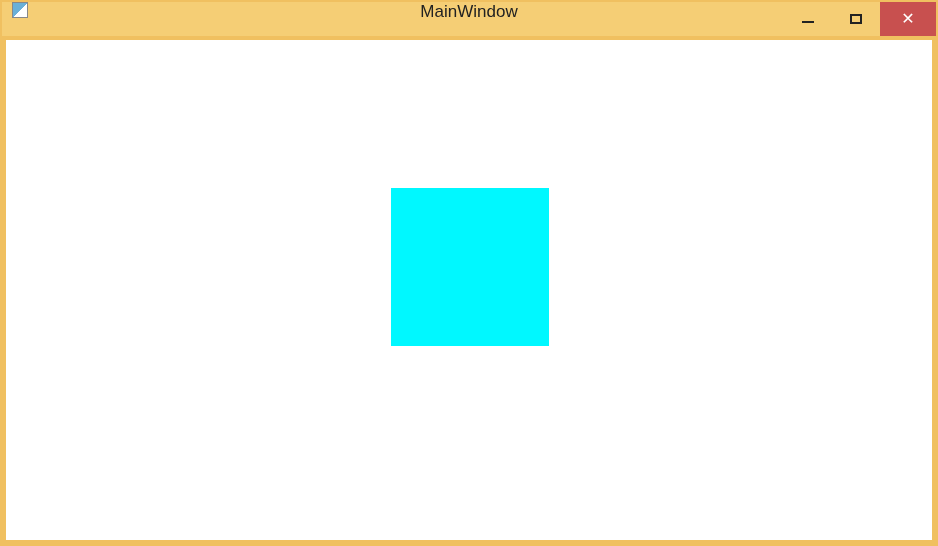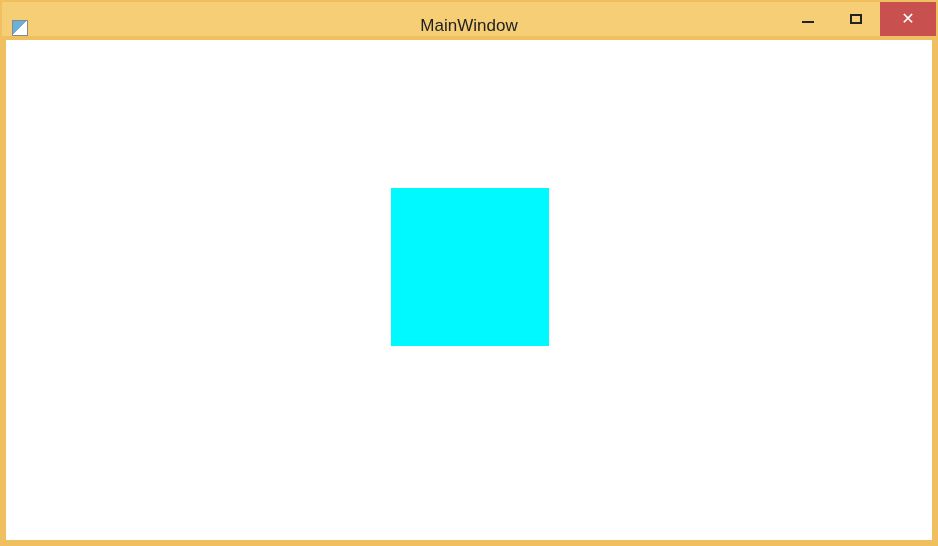--- a/index.html
+++ b/index.html
@@ -13,21 +13,21 @@
       background: #f0c060;
       font-family: "Segoe UI", Tahoma, sans-serif;
       display: flex;
       flex-direction: column;
       padding: 2px;
     }
     .titlebar {
       height: 34px;
       background: #f5ce75;
       display: flex;
-      align-items: flex-end;
+      align-items: flex-start;
       position: relative;
     }
     .app-icon {
       width: 16px;
       height: 16px;
       margin-left: 10px;
       background: linear-gradient(135deg, #6ab0d8 0%, #6ab0d8 50%, #fff 50%, #fff 100%);
       border: 1px solid #888;
     }
     .title-text {

